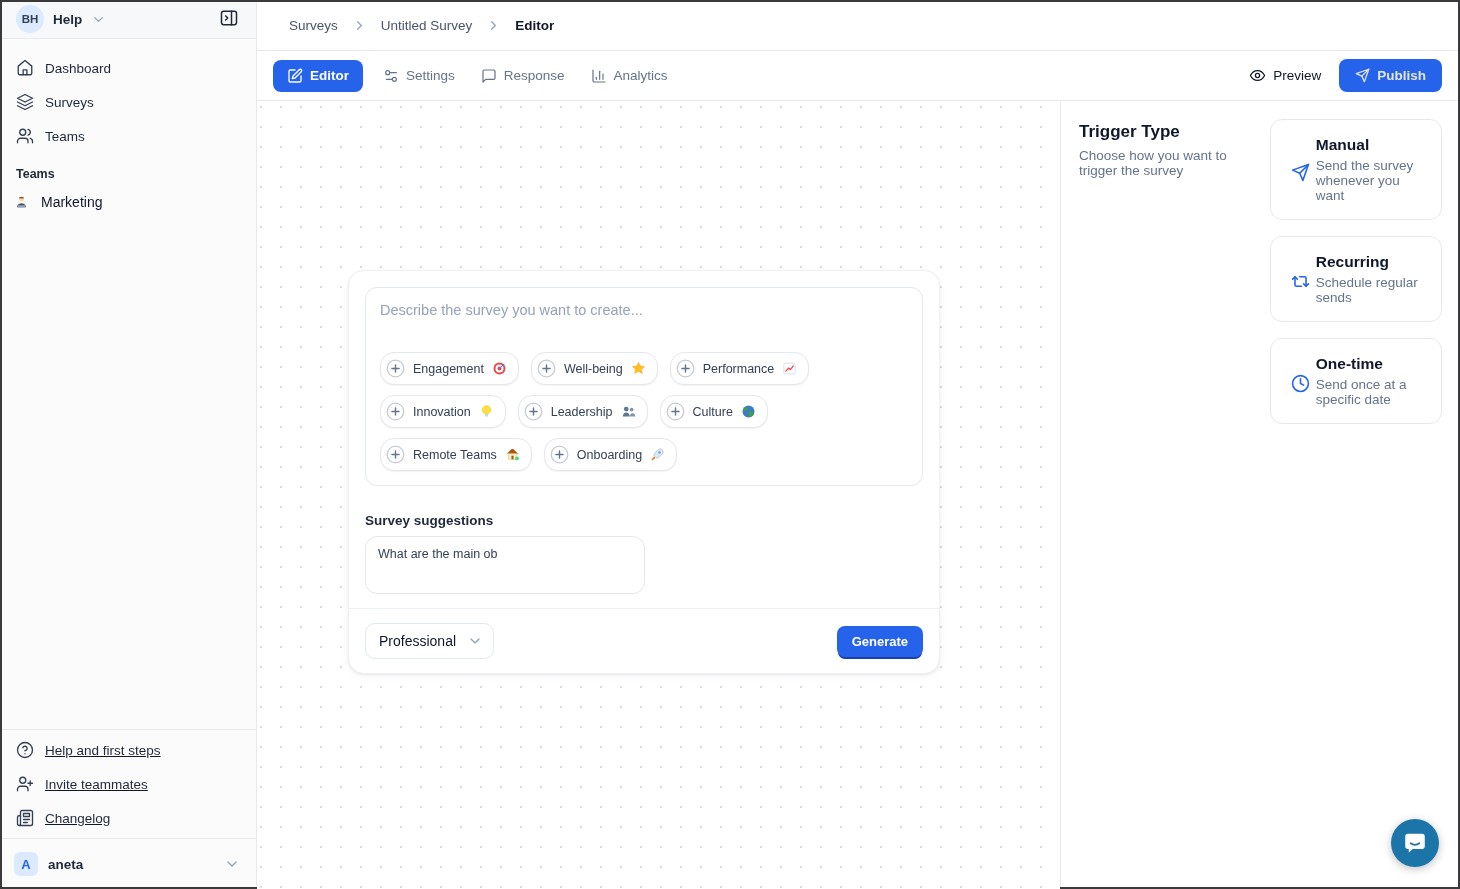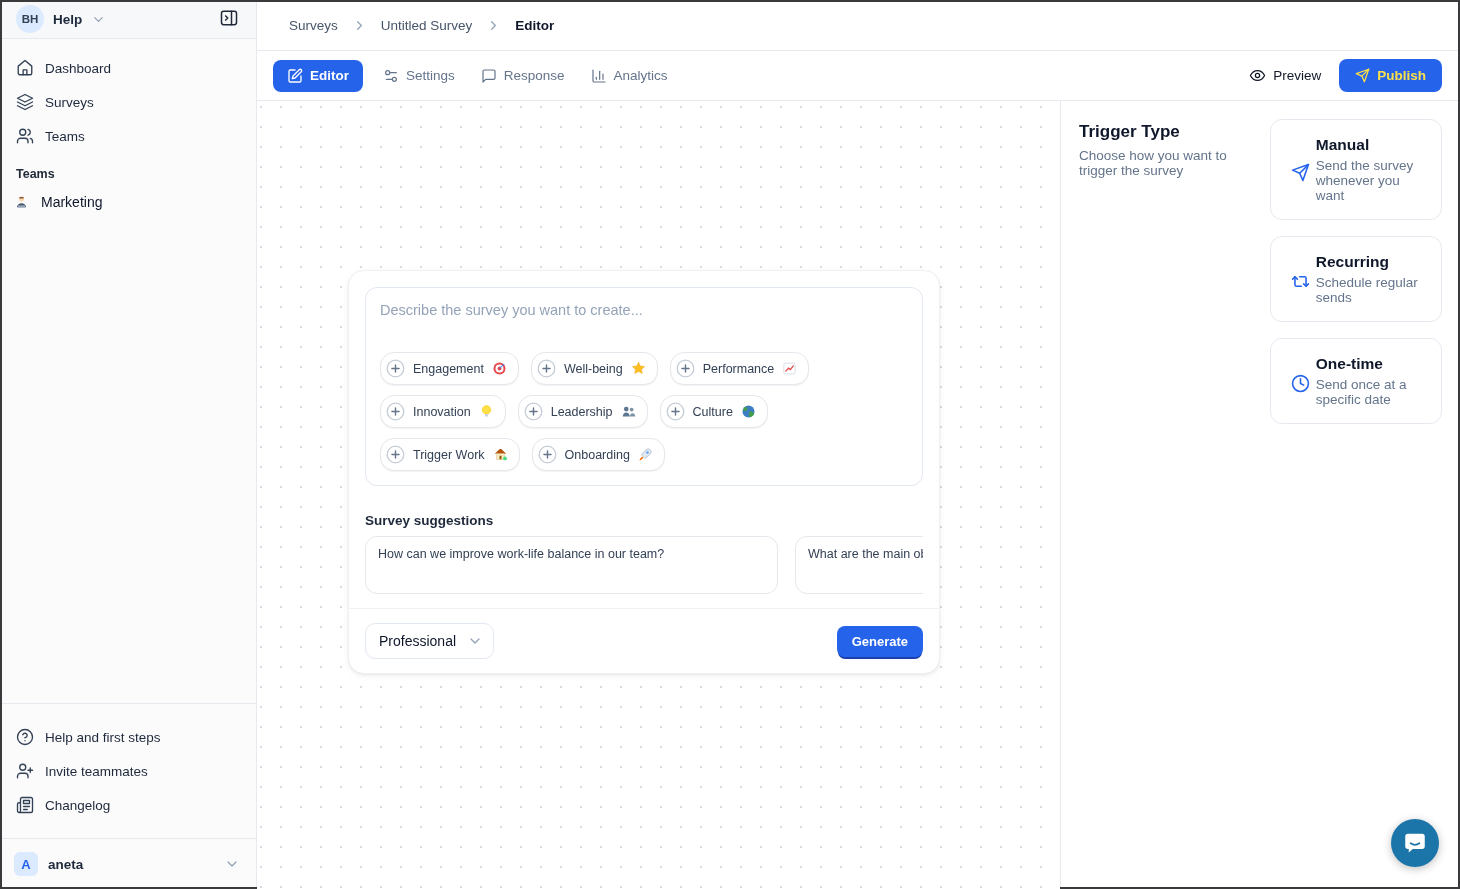--- a/index.html
+++ b/index.html
@@ -21,21 +21,21 @@
   .icon svg { display:block; }
   .panel-toggle { background:none; border:none; cursor:pointer; color:#1f2937; padding:4px; border-radius:6px; }
   .sb-nav { padding:12px 8px 0; }
   .sb-item { display:flex; align-items:center; gap:11px; height:34px; padding:0 8px; border-radius:8px;
              font-size:13.5px; color:#1e293b; cursor:pointer; }
   .sb-item .icon { color:#334155; }
   .sb-section { padding:14px 16px 4px; font-size:12.5px; font-weight:700; color:#1f2937; }
   .team-item { display:flex; align-items:center; gap:12px; height:34px; padding:0 16px 0 14px;
                font-size:14px; color:#0f172a; cursor:pointer; }
   .sb-spacer { flex:1; }
-  .sb-bottom { border-top:1px solid #e7e9ee; padding:16px 8px; }
+  .sb-bottom { border-top:1px solid #e7e9ee; padding:3px 8px;text-decoration:underline; }
   .sb-account { border-top:1px solid #e7e9ee; height:51px; display:flex; align-items:center;
                 gap:10px; padding:0 16px 0 14px; cursor:pointer; background:#fbfbfc; }
   .avatar-square { width:24px; height:24px; border-radius:6px; background:#dbeafe; color:#2563eb;
                    font-size:13px; font-weight:700; display:flex; align-items:center; justify-content:center; }
   .sb-account-name { font-size:13.5px; font-weight:700; color:#1e293b; flex:1; }
   .chev { color:#94a3b8; }
 
   
   .main { flex:1; display:flex; flex-direction:column; height:100%; min-width:0; }
   .topbar { height:51px; background:#fff; border-bottom:1px solid #e7e9ee; display:flex; align-items:center;
@@ -46,21 +46,21 @@
 
   .toolbar { height:50px; background:#fff; border-bottom:1px solid #e7e9ee; display:flex; align-items:center;
              justify-content:space-between; padding:0 18px 0 16px; }
   .tabs { display:flex; align-items:center; gap:14px; }
   .tab { display:flex; align-items:center; gap:7px; font-size:13.5px; color:#64748b; cursor:pointer;
          padding:8px 6px; border-radius:8px; }
   .tab.active { background:var(--accent,#2563eb); color:#fff; font-weight:600; padding:8px 14px; }
   .toolbar-right { display:flex; align-items:center; gap:18px; }
   .preview-btn { display:flex; align-items:center; gap:7px; font-size:13.5px; color:#111827; background:none;
                  border:none; cursor:pointer; font-weight:500; }
-  .publish-btn { display:flex; align-items:center; gap:7px; font-size:13.5px; font-weight:600; color:#fde047;
+  .publish-btn { display:flex; align-items:center; gap:7px; font-size:13.5px; font-weight:600; color:#e5e5e5;
                  background:var(--accent,#2563eb); border:none; border-radius:8px; padding:9px 16px; cursor:pointer; }
 
   .content { flex:1; display:flex; min-height:0; }
 
   
   .canvas { flex:1; position:relative; background:#fff;
             background-image:radial-gradient(circle, #d8dbe0 1.2px, transparent 1.3px);
             background-size:20px 20px; background-position:14px 16px; overflow:hidden; }
   .gen-card { position:absolute; left:91px; top:169px; width:592px; background:#fff; border:1px solid #eef0f4;
               border-radius:16px; padding:16px 16px 12px;
@@ -410,21 +410,21 @@
                     </svg>
                   </span>
                 </button>
                 <button class="chip">
                   <span class="icon plus-circle">
                     <svg width="19" height="19" viewBox="0 0 24 24" fill="#fff" stroke="#c4cbd5" stroke-width="1.6">
                       <circle cx="12" cy="12" r="10.5"></circle>
                       <path d="M12 7.5v9M7.5 12h9" stroke="#64748b" stroke-width="1.8" stroke-linecap="round"></path>
                     </svg>
                   </span>
-                  <span>Trigger Work</span>
+                  <span>Remote Teams</span>
                   <span class="icon emoji">
                     <svg width="15" height="15" viewBox="0 0 20 20">
                       <path d="M9 2.6h2L17.6 9H2.4z" fill="#b45309"></path>
                       <rect x="4.4" y="9" width="11.2" height="7.4" fill="#fcecc5" stroke="#d9bb86" stroke-width=".6"></rect>
                       <rect x="8.6" y="11.6" width="2.8" height="4.8" fill="#92600a"></rect>
                       <circle cx="16" cy="15.2" r="2.6" fill="#4ade80"></circle>
                     </svg>
                   </span>
                 </button>
                 <button class="chip">
@@ -440,21 +440,20 @@
                       <path d="M13.2 2.4c2.7.3 4.2 1.8 4.5 4.5-1.9 3.6-4.8 6.5-8.6 8.2l-4.2-4.2c1.7-3.8 4.6-6.7 8.3-8.5z" fill="#e2e8f0" stroke="#94a3b8" stroke-width=".7"></path>
                       <circle cx="12.6" cy="7.3" r="1.7" fill="#60a5fa"></circle>
                       <path d="M6.2 13c-2.2.5-3.7 2.1-4.2 4.9 2.8-.5 4.4-2 4.9-4.2z" fill="#f97316"></path>
                     </svg>
                   </span>
                 </button>
               </div>
           </div>
           <div class="sugg-label">Survey suggestions</div>
           <div class="sugg-row" id="suggs">
-              <div class="sugg-card first"><span>How can we improve work-life balance in our team?</span></div>
               <div class="sugg-card second"><span>What are the main ob</span></div>
             </div>
           <div class="gen-footer">
             <div class="tone-select">
               <span>Professional</span>
               <span class="icon chev">
                   <svg width="16" height="16" viewBox="0 0 24 24" fill="none" stroke="currentColor" stroke-width="2" stroke-linecap="round" stroke-linejoin="round">
                     <path d="m6 9 6 6 6-6"></path>
                   </svg>
                 </span>

